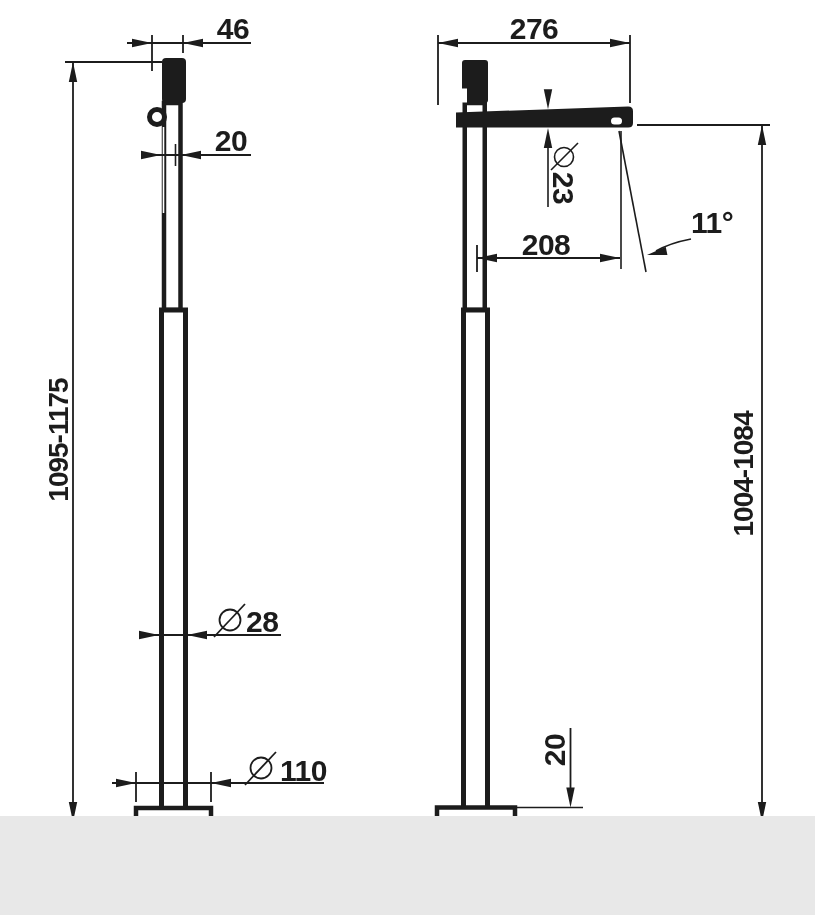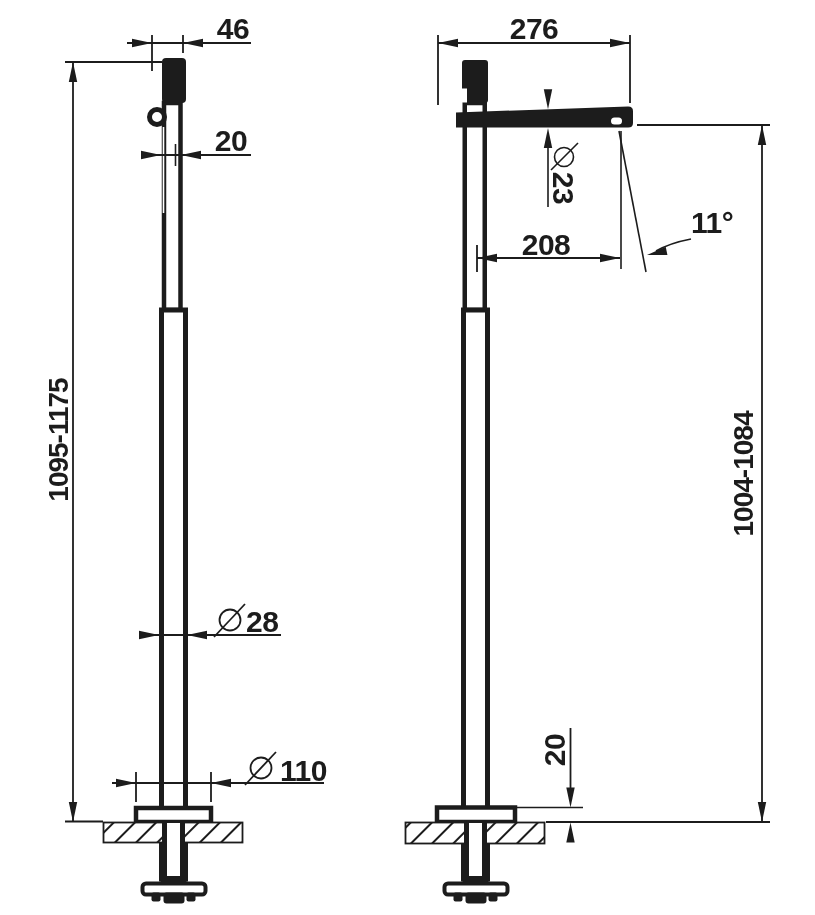--- a/index.html
+++ b/index.html
@@ -1,18 +1,18 @@
 <!DOCTYPE html>
 <html style="--ink: #1c1c1c; --bg: #ffffff;"><head>
 <meta charset="utf-8">
 <style>
   :root { --ink:#1c1c1c; --bg:#ffffff; }
   html,body { margin:0; padding:0; background:#e8e8e8; }
   .canvas {
-    position:relative; width:815px; height:915px; background:var(--bg);
+    position:relative; width:815px; height:816px; background:var(--bg);
     font-family:"Liberation Sans", sans-serif;
   }
   svg text {
     font-family:"Liberation Sans", sans-serif;
     font-weight:bold;
     fill:var(--ink);
   }
   .dim-text   { font-size:30px; letter-spacing:-0.5px; }
   .dim-text-v { font-size:28px; letter-spacing:-1px; }
   .thin  { stroke:var(--ink); stroke-width:1.8; fill:none; }

